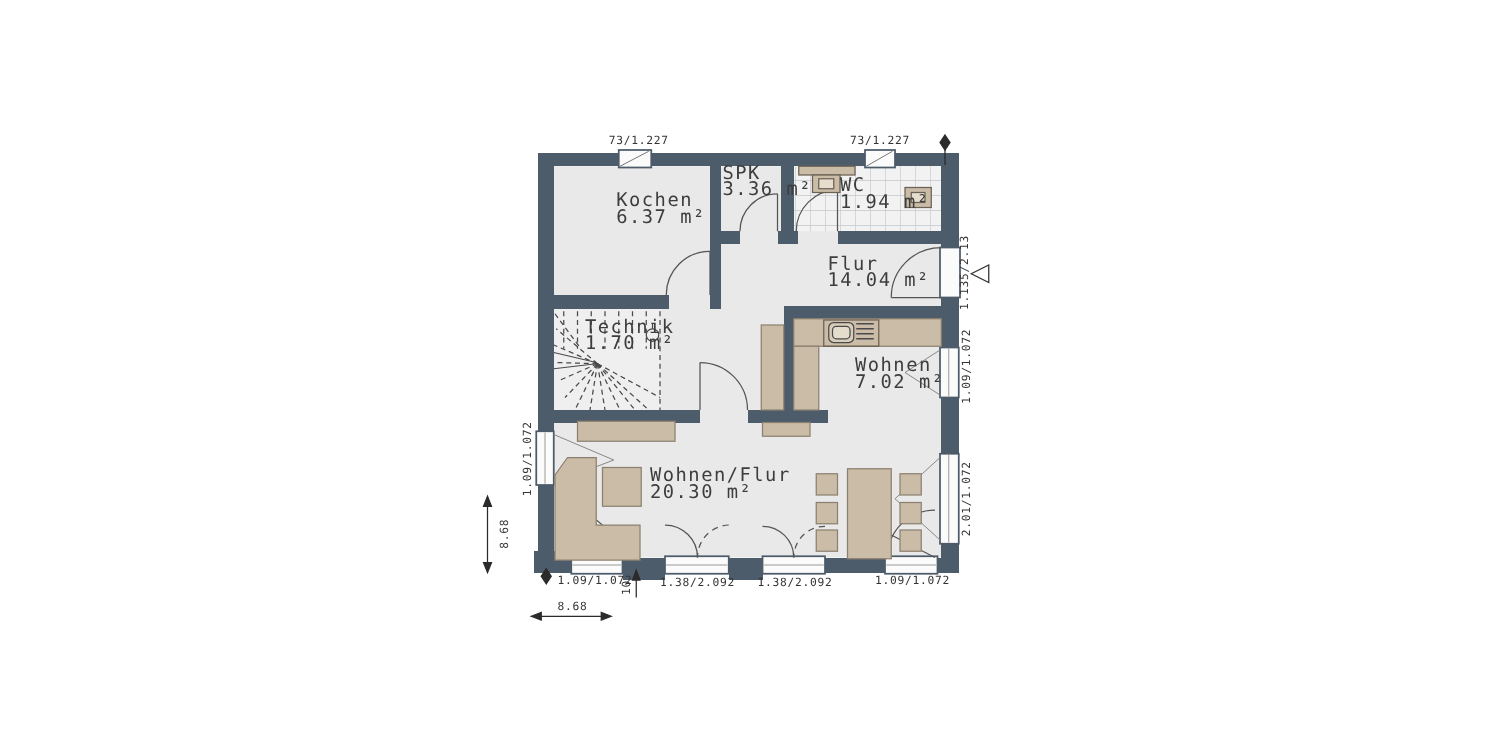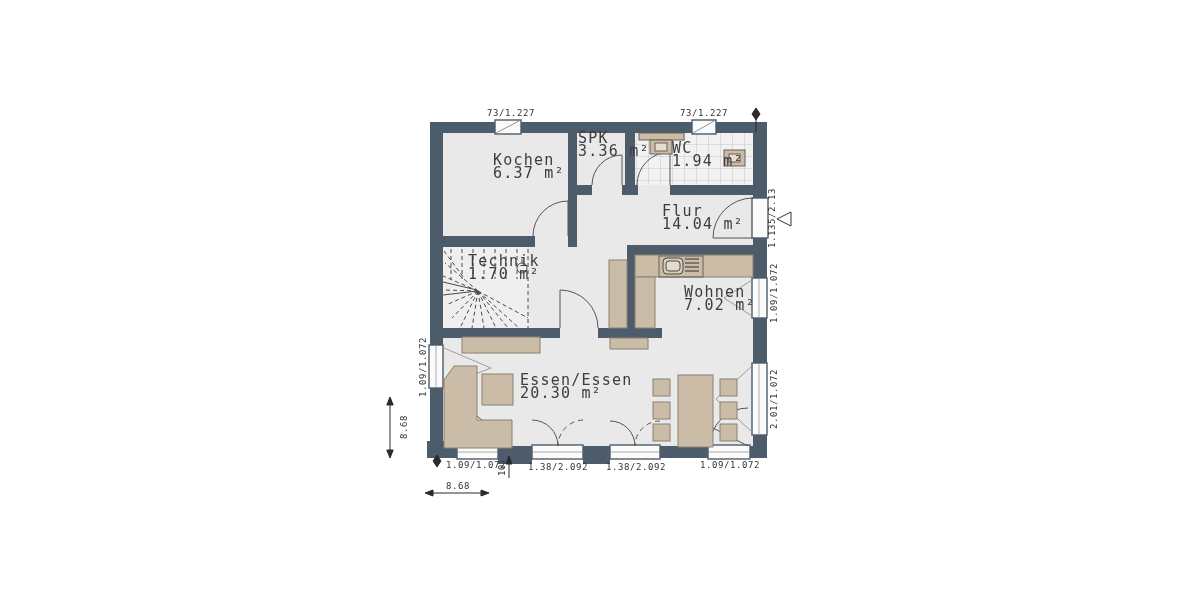--- a/index.html
+++ b/index.html
@@ -258,21 +258,21 @@
     <polygon points="791,212 791,226 777,219" fill="#ffffff" stroke="#333"></polygon>
   </g>
 </svg>
 
   <div class="rl" style="left:493px;top:154px"><div>Kochen</div><div>6.37 m²</div></div>
   <div class="rl" style="left:578px;top:132px"><div>SPK</div><div>3.36 m²</div></div>
   <div class="rl" style="left:672px;top:142px"><div>WC</div><div>1.94 m²</div></div>
   <div class="rl" style="left:662px;top:205px"><div>Flur</div><div>14.04 m²</div></div>
   <div class="rl" style="left:468px;top:255px"><div>Technik</div><div>1.70 m²</div></div>
   <div class="rl" style="left:684px;top:286px"><div>Wohnen</div><div>7.02 m²</div></div>
-  <div class="rl" style="left:520px;top:374px"><div>Essen/Essen</div><div>20.30 m²</div></div>
+  <div class="rl" style="left:520px;top:374px"><div>Wohnen/Flur</div><div>20.30 m²</div></div>
 
   <div class="dim" style="left:511px;top:113px">73/1.227</div>
   <div class="dim" style="left:704px;top:113px">73/1.227</div>
   <div class="dim v" style="left:772px;top:218px">1.135/2.13</div>
   <div class="dim v" style="left:774px;top:293px">1.09/1.072</div>
   <div class="dim v" style="left:774px;top:399px">2.01/1.072</div>
   <div class="dim v" style="left:423px;top:367px">1.09/1.072</div>
   <div class="dim v" style="left:404px;top:427px">8.68</div>
   <div class="dim" style="left:476px;top:465px">1.09/1.072</div>
   <div class="dim" style="left:558px;top:467px">1.38/2.092</div>

